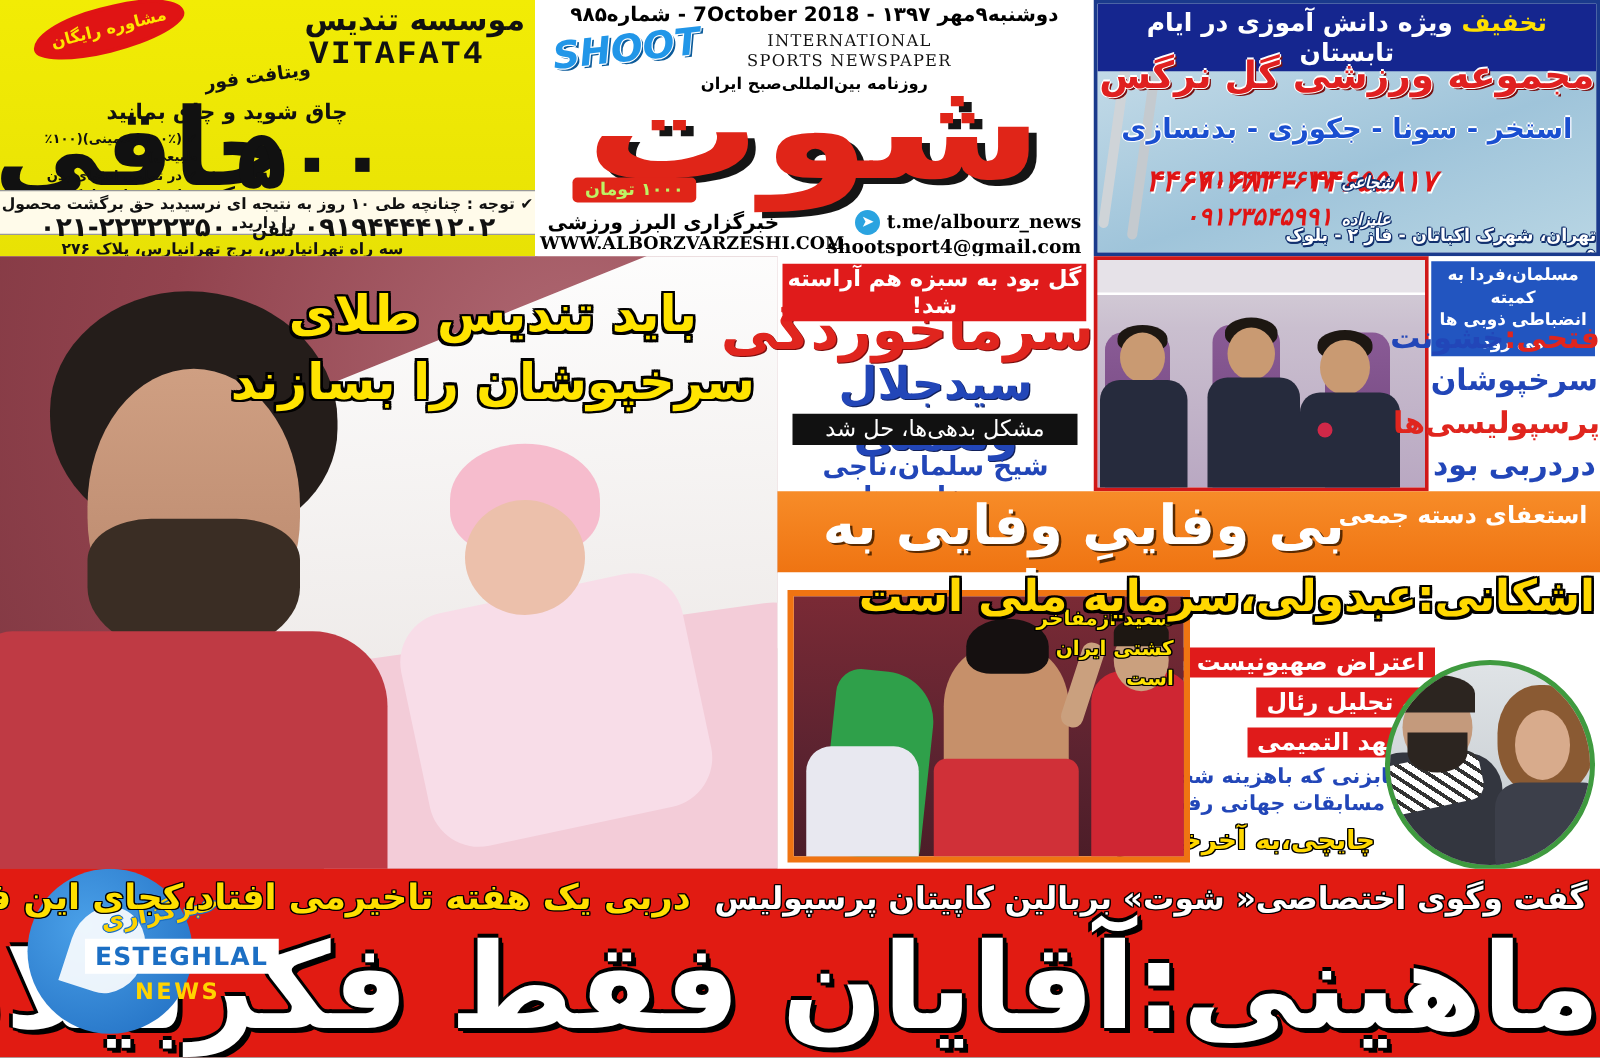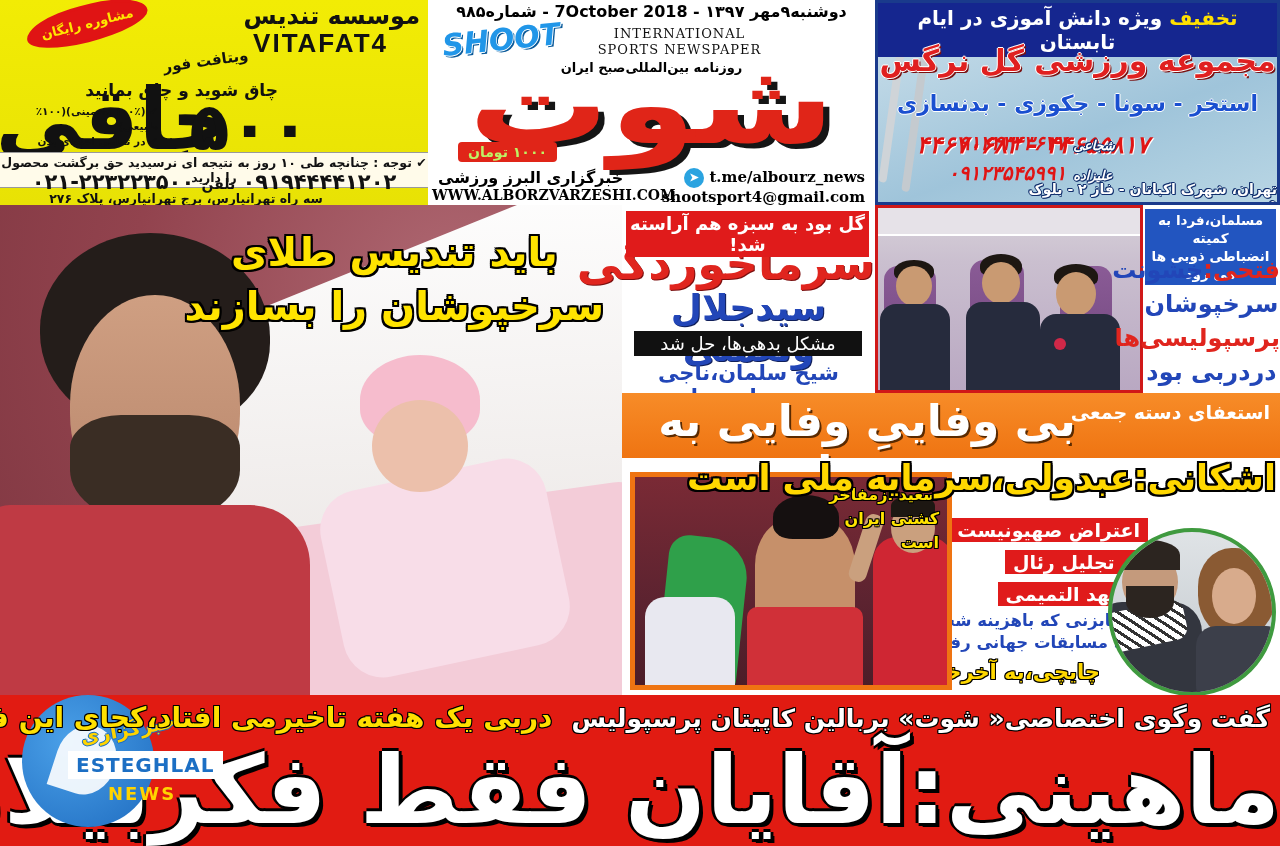--- a/index.html
+++ b/index.html
@@ -13,21 +13,21 @@
        1px 1px 0 #000,-1px -1px 0 #000,1px -1px 0 #000,-1px 1px 0 #000;}
   .o2{text-shadow:2px 0 0 #000,-2px 0 0 #000,0 2px 0 #000,0 -2px 0 #000,
        2px 2px 0 #000,-2px -2px 0 #000,2px -2px 0 #000,-2px 2px 0 #000;}
   .oN{text-shadow:1px 0 0 #12306e,-1px 0 0 #12306e,0 1px 0 #12306e,0 -1px 0 #12306e,
        1px 1px 0 #12306e,-1px -1px 0 #12306e;}
 
   
   .adL{left:0;top:0;width:428px;height:205px;background:linear-gradient(180deg,#f2ec05,#e8e205);
        color:#111;overflow:hidden;border-right:2px solid #222;}
   .adL .org{right:8px;top:2px;font-size:24px;letter-spacing:1px;}
-  .adL .brandEn{right:40px;top:28px;font-size:26px;font-family:Liberation Sans, sans-serif;letter-spacing:2px;}
+  .adL .brandEn{right:40px;top:28px;font-size:26px;font-family:Liberation Mono, monospace;letter-spacing:2px;}
   .adL .brandFa{right:180px;top:52px;font-size:15px;transform:rotate(-8deg);}
   .adL .badge{left:28px;top:8px;background:#e01414;color:#ffe600;font-size:13px;font-weight:bold;
        padding:8px 12px;transform:rotate(-14deg);border-radius:50% 45% 55% 50%/60% 55% 50% 45%;
        box-shadow:0 0 0 3px #e01414;}
   .adL .tag{right:150px;top:80px;font-size:17px;}
   .adL .big{right:195px;top:76px;font-size:86px;line-height:86px;font-weight:bold;}
   .adL .n500{right:118px;top:95px;font-size:66px;line-height:66px;font-weight:bold;}
   .adL .unit{right:240px;top:150px;font-size:22px;}
   .adL .bullets{left:8px;top:104px;width:150px;font-size:10.5px;line-height:15px;text-align:right;direction:rtl;}
   .adL .note{left:0;top:152px;width:428px;background:#fffbea;font-size:12.5px;text-align:center;

